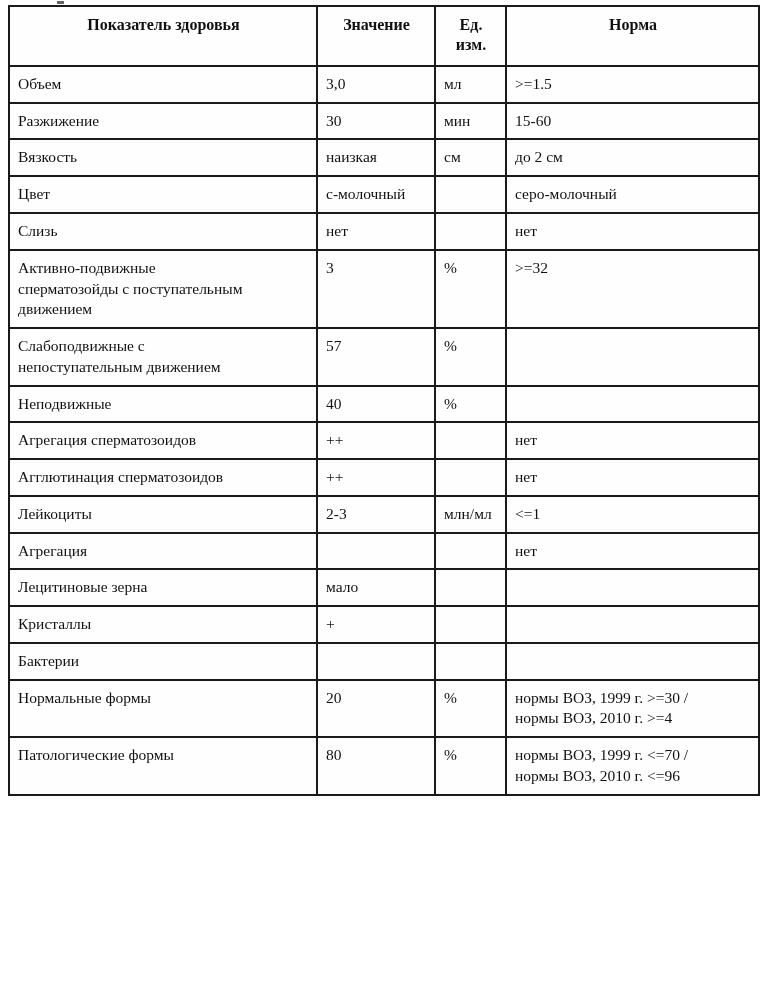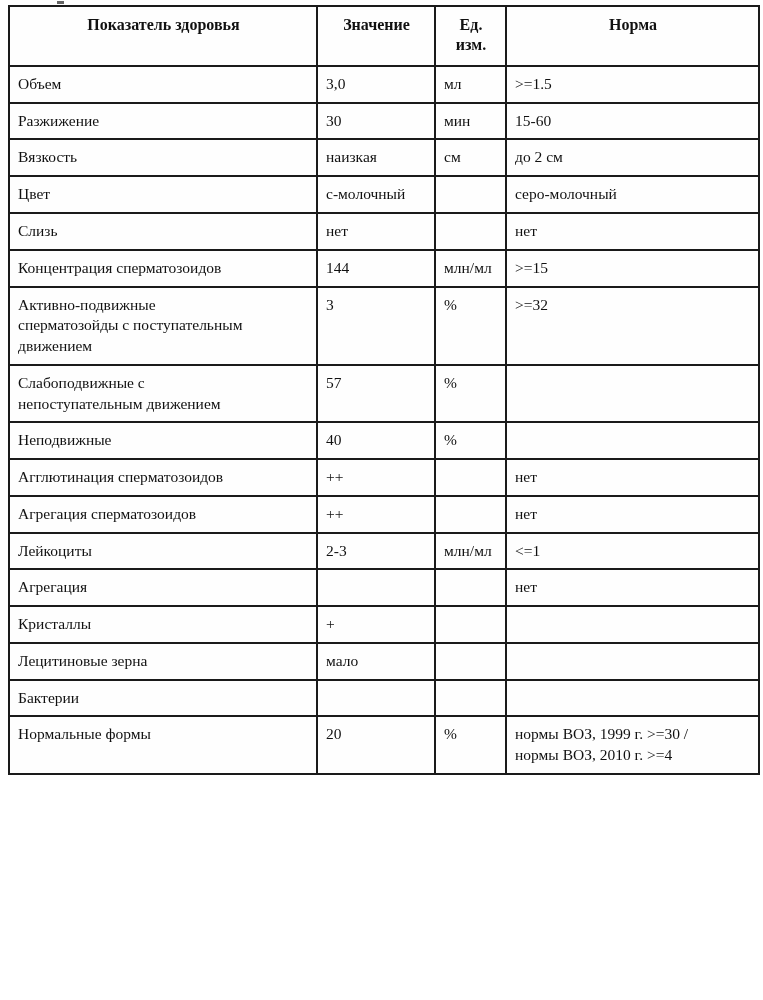--- a/index.html
+++ b/index.html
@@ -192,34 +192,20 @@
             </td>
             <td class="col-unit">
               <span class="cell-text"></span>
             </td>
             <td class="col-norm">
               <span class="cell-text">нет</span>
             </td>
           </tr>
           <tr>
             <td class="col-indicator">
-              <span class="cell-text">Концентрация сперматозоидов</span>
-            </td>
-            <td class="col-value">
-              <span class="cell-text">144</span>
-            </td>
-            <td class="col-unit">
-              <span class="cell-text">млн/мл</span>
-            </td>
-            <td class="col-norm">
-              <span class="cell-text">&gt;=15</span>
-            </td>
-          </tr>
-          <tr>
-            <td class="col-indicator">
               <span class="cell-text">Активно-подвижные
 сперматозойды с поступательным
 движением</span>
             </td>
             <td class="col-value">
               <span class="cell-text">3</span>
             </td>
             <td class="col-unit">
               <span class="cell-text">%</span>
             </td>
@@ -251,48 +237,48 @@
             </td>
             <td class="col-unit">
               <span class="cell-text">%</span>
             </td>
             <td class="col-norm">
               <span class="cell-text"></span>
             </td>
           </tr>
           <tr>
             <td class="col-indicator">
+              <span class="cell-text">Агрегация сперматозоидов</span>
+            </td>
+            <td class="col-value">
+              <span class="cell-text">++</span>
+            </td>
+            <td class="col-unit">
+              <span class="cell-text"></span>
+            </td>
+            <td class="col-norm">
+              <span class="cell-text">нет</span>
+            </td>
+          </tr>
+          <tr>
+            <td class="col-indicator">
               <span class="cell-text">Агглютинация сперматозоидов</span>
             </td>
             <td class="col-value">
               <span class="cell-text">++</span>
             </td>
             <td class="col-unit">
               <span class="cell-text"></span>
             </td>
             <td class="col-norm">
               <span class="cell-text">нет</span>
             </td>
           </tr>
           <tr>
             <td class="col-indicator">
-              <span class="cell-text">Агрегация сперматозоидов</span>
-            </td>
-            <td class="col-value">
-              <span class="cell-text">++</span>
-            </td>
-            <td class="col-unit">
-              <span class="cell-text"></span>
-            </td>
-            <td class="col-norm">
-              <span class="cell-text">нет</span>
-            </td>
-          </tr>
-          <tr>
-            <td class="col-indicator">
               <span class="cell-text">Лейкоциты</span>
             </td>
             <td class="col-value">
               <span class="cell-text">2-3</span>
             </td>
             <td class="col-unit">
               <span class="cell-text">млн/мл</span>
             </td>
             <td class="col-norm">
               <span class="cell-text">&lt;=1</span>
@@ -307,38 +293,38 @@
             </td>
             <td class="col-unit">
               <span class="cell-text"></span>
             </td>
             <td class="col-norm">
               <span class="cell-text">нет</span>
             </td>
           </tr>
           <tr>
             <td class="col-indicator">
+              <span class="cell-text">Лецитиновые зерна</span>
+            </td>
+            <td class="col-value">
+              <span class="cell-text">мало</span>
+            </td>
+            <td class="col-unit">
+              <span class="cell-text"></span>
+            </td>
+            <td class="col-norm">
+              <span class="cell-text"></span>
+            </td>
+          </tr>
+          <tr>
+            <td class="col-indicator">
               <span class="cell-text">Кристаллы</span>
             </td>
             <td class="col-value">
               <span class="cell-text">+</span>
-            </td>
-            <td class="col-unit">
-              <span class="cell-text"></span>
-            </td>
-            <td class="col-norm">
-              <span class="cell-text"></span>
-            </td>
-          </tr>
-          <tr>
-            <td class="col-indicator">
-              <span class="cell-text">Лецитиновые зерна</span>
-            </td>
-            <td class="col-value">
-              <span class="cell-text">мало</span>
             </td>
             <td class="col-unit">
               <span class="cell-text"></span>
             </td>
             <td class="col-norm">
               <span class="cell-text"></span>
             </td>
           </tr>
           <tr>
             <td class="col-indicator">
@@ -360,19 +346,34 @@
             </td>
             <td class="col-value">
               <span class="cell-text">20</span>
             </td>
             <td class="col-unit">
               <span class="cell-text">%</span>
             </td>
             <td class="col-norm">
               <span class="cell-text">нормы ВОЗ, 1999 г. &gt;=30 /
 нормы ВОЗ, 2010 г. &gt;=4</span>
+            </td>
+          </tr>
+          <tr>
+            <td class="col-indicator">
+              <span class="cell-text">Патологические формы</span>
+            </td>
+            <td class="col-value">
+              <span class="cell-text">80</span>
+            </td>
+            <td class="col-unit">
+              <span class="cell-text">%</span>
+            </td>
+            <td class="col-norm">
+              <span class="cell-text">нормы ВОЗ, 1999 г. &lt;=70 /
+нормы ВОЗ, 2010 г. &lt;=96</span>
             </td>
           </tr>
         </tbody>
     </table>
   </div>
 
 </div>
 
 </body></html>

